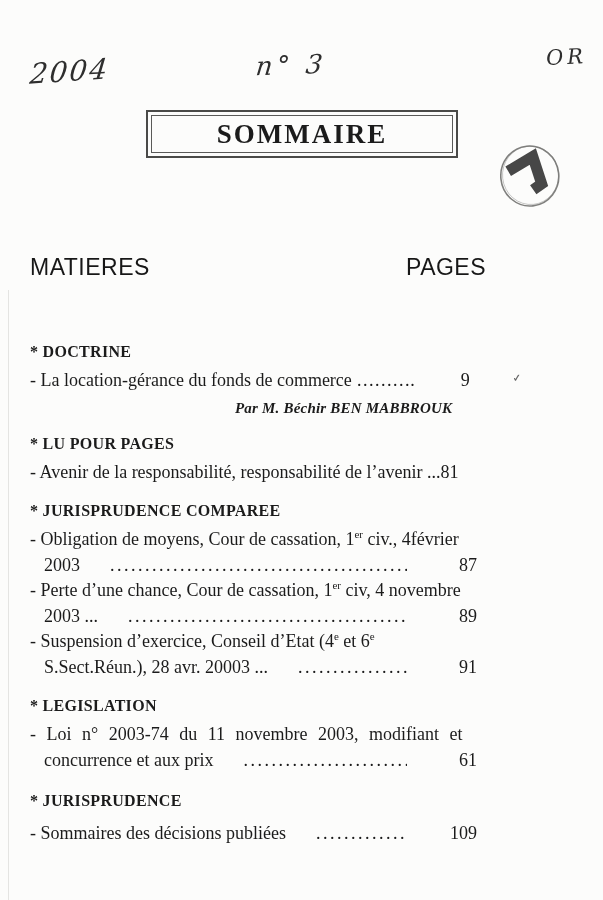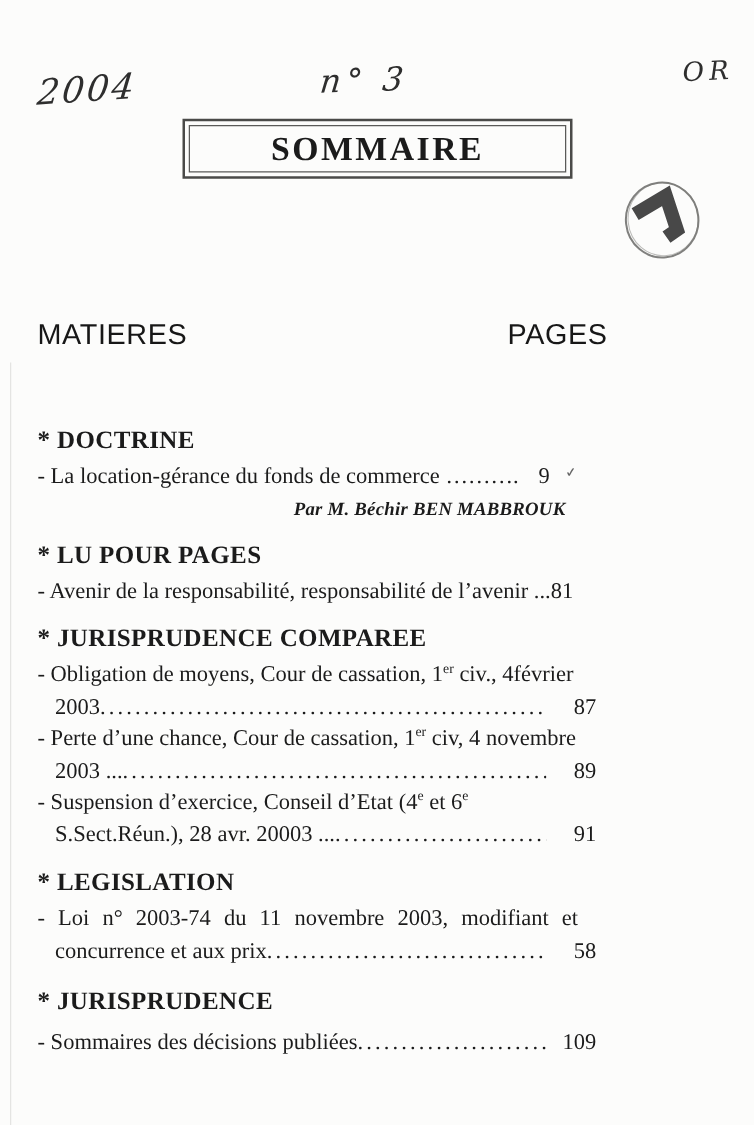--- a/index.html
+++ b/index.html
@@ -10,40 +10,40 @@
     color:#1b1b1b;
   }
   .scan-edge{position:absolute;left:8px;top:290px;width:1px;height:610px;background:#e4e4e2;}
   
   .hand{position:absolute;font-family:"DejaVu Serif",serif;font-style:italic;color:#2e2e2e;}
   .hand-year{left:30px;top:55px;font-size:28px;transform:rotate(-4deg) skewX(-10deg);letter-spacing:2px;}
   .hand-issue{left:256px;top:50px;font-size:26px;transform:rotate(-2deg) skewX(-8deg);letter-spacing:4px;}
   .hand-ok{left:546px;top:45px;font-size:21px;transform:rotate(-3deg);letter-spacing:4px;}
   
   .title-box{
-    position:absolute;left:146px;top:95px;width:312px;height:48px;
+    position:absolute;left:146px;top:110px;width:312px;height:48px;
     border:2px solid #4a4a48;box-sizing:border-box;padding:3px;
   }
   .title-inner{
     width:100%;height:100%;box-sizing:border-box;border:1.5px solid #5a5a58;
     display:flex;align-items:center;justify-content:center;
   }
   .title-text{font-weight:bold;font-size:27px;letter-spacing:2px;}
   
   .stamp{position:absolute;left:493px;top:138px;transform:rotate(-6deg);opacity:.88;}
   
   .colhead{position:absolute;top:254px;font-family:"Liberation Sans",sans-serif;font-weight:normal;font-size:23px;letter-spacing:.5px;color:#171717;}
   .colhead.left{left:30px;}
   .colhead.right{left:406px;}
   
   .toc{position:absolute;left:30px;top:340px;width:447px;}
-  .sec-heading{font-size:20px;line-height:24px;font-weight:bold;letter-spacing:.3px;margin:0 0 4px 0;}
+  .sec-heading{font-size:16px;line-height:24px;font-weight:bold;letter-spacing:.3px;margin:0 0 4px 0;}
   .mt{margin-top:14px;}
   .mt-lg{margin-top:16px;}
-  .line{display:flex;align-items:flex-start;font-size:18px;line-height:25.5px;white-space:nowrap;}
+  .line{display:flex;align-items:flex-start;font-size:18px;line-height:25.5px;white-space:nowrap;gap:30px;}
   .line .txt{flex:0 0 auto;}
   .line .lead{flex:1 1 auto;min-width:0;overflow:hidden;white-space:nowrap;letter-spacing:2.5px;}
   .line .pg{flex:0 0 34px;text-align:right;padding-left:6px;}
   .line.gap-pg .pg{flex:0 0 auto;text-align:left;padding-left:16px;}
   .cont{padding-left:14px;}
   .byline{font-size:15px;line-height:20px;font-weight:bold;font-style:italic;padding-left:205px;margin-top:4px;letter-spacing:.2px;}
   .ws1{word-spacing:6px;}
   .ws2{word-spacing:2px;}
   .tick{font-size:12px;color:#666;margin-left:12px;transform:rotate(8deg) skewX(18deg);display:inline-block;position:relative;top:-2px;}
   sup{font-size:11px;line-height:0;vertical-align:super;letter-spacing:0;}
@@ -116,21 +116,21 @@
     <span class="pg">91</span>
   </div>
 
   <div class="sec-heading mt">* LEGISLATION</div>
   <div class="line ws1">
     <span class="txt ws1">- Loi n° 2003-74 du 11 novembre 2003, modifiant et</span>
   </div>
   <div class="line cont">
     <span class="txt">concurrence et aux prix</span>
     <span class="lead">.......................................................................................................................</span>
-    <span class="pg">58</span>
+    <span class="pg">61</span>
   </div>
 
   <div class="sec-heading mt-lg">* JURISPRUDENCE</div>
   <div class="line sommaire-wrap">
     <span class="txt">- Sommaires des décisions publiées </span>
     <span class="lead">.......................................................................................................................</span>
     <span class="pg">109</span>
   </div>
 
 </div>

